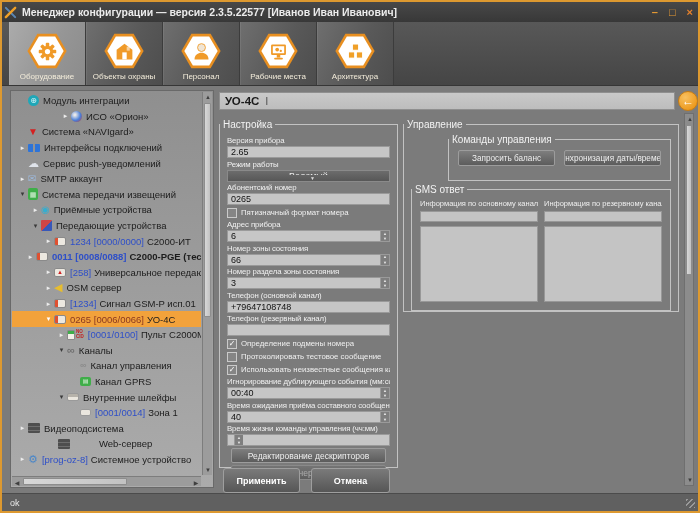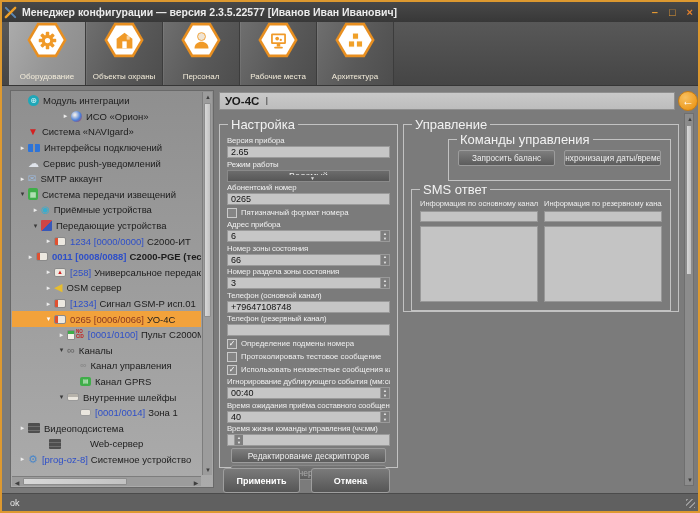--- a/index.html
+++ b/index.html
@@ -14,21 +14,21 @@
   .applogo{width:13px;height:13px;flex:none;display:flex;}
   .title{font-size:10.5px;font-weight:bold;color:#ececec;flex:1;white-space:nowrap;overflow:hidden;}
   .winctl{display:flex;gap:11px;margin-right:3px;}
   .winctl span{color:#E89B33;font-size:11px;font-weight:bold;line-height:1;cursor:default;}
   .winctl .cl{color:#E8822C;}
   
   .toolbar{position:absolute;left:0;top:20px;right:0;height:64px;
     background:linear-gradient(180deg,#585858,#454545);border-bottom:1px solid #363636;
     display:flex;padding-left:7px;}
   .tbtn{width:77px;height:100%;display:flex;flex-direction:column;align-items:center;
-    justify-content:space-between;padding-bottom:4px;
+    justify-content:flex-end;padding-bottom:4px;
     background:linear-gradient(115deg,#6f6f6f 0%,#595959 55%,#4d4d4d 100%);
     border-right:1px solid #3c3c3c;box-shadow:inset 1px 0 0 rgba(255,255,255,.07);}
   .tbtn.sel{background:linear-gradient(115deg,#ababab 0%,#969696 55%,#8b8b8b 100%);}
   .hex{width:40px;height:36px;clip-path:polygon(26% 2%,74% 2%,99% 50%,74% 98%,26% 98%,1% 50%);
     background:#E88F20;display:flex;align-items:center;justify-content:center;margin-bottom:3px;}
   .hexin{width:34px;height:30px;clip-path:polygon(26% 2%,74% 2%,99% 50%,74% 98%,26% 98%,1% 50%);
     background:#fff;display:flex;align-items:center;justify-content:center;}
   .tblabel{font-size:8px;color:#f3ecda;white-space:nowrap;}
   
   .tree{position:absolute;left:8px;top:88px;width:204px;height:398px;
@@ -62,22 +62,22 @@
   .namebox{position:absolute;left:217px;top:90px;width:456px;height:18px;
     background:linear-gradient(180deg,#c9c9c9,#bdbdbd);border:1px solid #8f8f8f;
     display:flex;align-items:center;padding:0 5px;font-size:11.5px;font-weight:bold;color:#1a1a1a;}
   .caret{font-weight:normal;color:#555;font-size:11px;margin-left:6px;}
   .backbtn{position:absolute;left:676px;top:89px;width:20px;height:20px;border-radius:50%;
     background:radial-gradient(circle at 35% 30%,#f8c060,#ee9d22 70%,#d88410);
     border:1px solid #c87d14;color:#fff;font-weight:bold;font-size:12px;
     display:flex;align-items:center;justify-content:center;cursor:pointer;}
   
   .group{position:absolute;border:1px solid #c2c2c2;}
-  .glabel{position:absolute;top:-6px;left:8px;padding:0 3px;background:#7B7B7B;
-    font-size:13px;color:#f2f2f2;line-height:11px;white-space:nowrap;}
+  .glabel{position:absolute;top:-6px;left:0;padding:0 3px;background:#7B7B7B;
+    font-size:10px;color:#f2f2f2;line-height:11px;white-space:nowrap;}
   #grp-settings{left:217px;top:122px;width:179px;height:344px;padding:11px 7px 4px;}
   #grp-manage{left:401px;top:122px;width:276px;height:188px;padding:4px 0;}
   .subgroup{position:relative;border:1px solid #c2c2c2;margin:10px 7px 0;}
   #sg-commands{height:42px;padding:10px 9px 0;display:flex;gap:9px;margin-left:44px;}
   #sg-sms{height:122px;margin-top:8px;padding:9px 8px 8px;display:flex;gap:6px;}
   .cmdbtn{flex:1;height:16px;background:linear-gradient(180deg,#7e7e7e,#5c5c5c);
     border:1px solid #9c9c9c;border-radius:2px;color:#efefef;font-size:8.2px;
     display:flex;align-items:center;justify-content:center;white-space:nowrap;overflow:hidden;cursor:pointer;}
   .smscol{flex:1;min-width:0;display:flex;flex-direction:column;}
   .smslabel{font-size:7.5px;color:#efefef;height:9px;line-height:9px;white-space:nowrap;overflow:hidden;margin-bottom:3px;}
@@ -322,21 +322,21 @@
           <span class="texp"></span>
           <span class="ticon" style="width: 11px; height: 7px; background: rgb(234, 230, 222); border: 1px solid rgb(154, 154, 154); border-radius: 2px;"></span>
           <span class="tid">[0001/0014]</span>
           <span class="tlbl">Зона 1</span>
         </div>
         <div class="trow" style="padding-left: 5px;">
           <span class="texp">▸</span>
           <span class="ticon" style="width: 12px; height: 10px; background: repeating-linear-gradient(rgb(78, 78, 78) 0px, rgb(78, 78, 78) 3px, rgb(110, 110, 110) 3px, rgb(110, 110, 110) 4px); border-radius: 1px;"></span>
           <span class="tlbl">Видеоподсистема</span>
         </div>
-        <div class="trow" style="padding-left: 1px; gap: 25px;">
+        <div class="trow" style="padding-left: 10px; gap: 25px;">
           <span class="texp"></span>
           <span class="ticon" style="width: 12px; height: 10px; background: repeating-linear-gradient(rgb(78, 78, 78) 0px, rgb(78, 78, 78) 3px, rgb(110, 110, 110) 3px, rgb(110, 110, 110) 4px); border-radius: 1px;"></span>
           <span class="tlbl">Web-сервер</span>
         </div>
         <div class="trow" style="padding-left: 5px;">
           <span class="texp">▸</span>
           <span class="ticon" style="color: rgb(74, 134, 200); font-size: 11px;">⚙</span>
           <span class="tid">[prog-oz-8]</span>
           <span class="tlbl">Системное устройство</span>
         </div>

